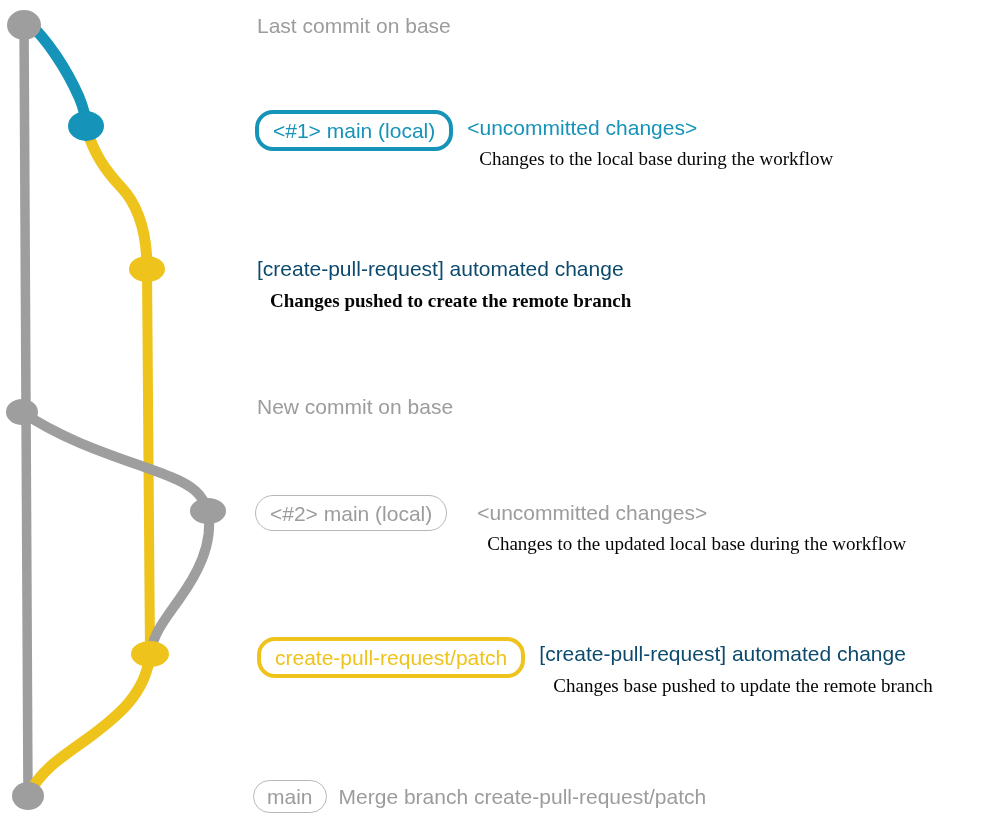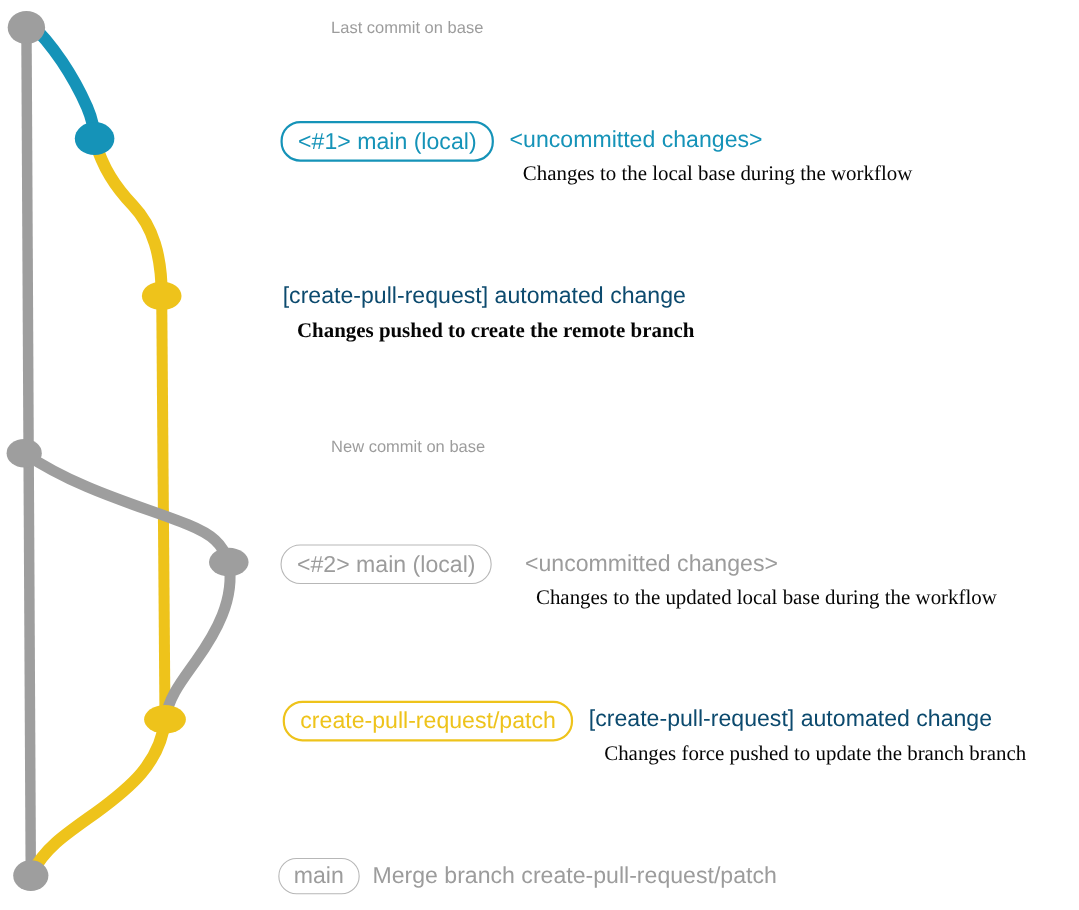--- a/index.html
+++ b/index.html
@@ -5,28 +5,28 @@
   html,body{margin:0;padding:0;background:#ffffff;}
   .stage{
     position:relative;
     width:981px;height:827px;
     background:#ffffff;
     overflow:hidden;
     font-family:"Liberation Sans",sans-serif;
   }
   .graph-svg{position:absolute;left:0;top:0;}
 
-  .note{position:absolute;color:#9c9c9c;font-size:15px;line-height:24px;margin-left:44px;}
+  .note{position:absolute;color:#9c9c9c;font-size:21px;line-height:24px;}
 
   .row{position:absolute;display:flex;align-items:flex-start;}
   .row .col{display:flex;flex-direction:column;}
 
   .badge{
     display:inline-block;
-    border:2px solid #ef4444;
+    border:4px solid #ef4444;
     border-radius:18px;
     padding:5px 14px;
     font-size:21px;
     line-height:23px;
     white-space:nowrap;
     background:#ffffff;
   }
   .badge.blue{border-color:#1593b8;color:#1593b8;}
   .badge.yellow{border-color:#eec31b;color:#eec31b;}
   .badge.gray{border-color:#b7b7b7;color:#9c9c9c;border-width:1.5px;padding:5.5px 14px;}
@@ -111,21 +111,21 @@
     <span class="col">
       <span class="title gray">&lt;uncommitted changes&gt;</span>
       <span class="caption">Changes to the updated local base during the workflow</span>
     </span>
   </div>
 
   <div class="row" id="row4">
     <span class="badge yellow">create-pull-request/patch</span>
     <span class="col">
       <span class="title yellow">[create-pull-request] automated change</span>
-      <span class="caption">Changes force pushed to update the branch branch</span>
+      <span class="caption">Changes base pushed to update the remote branch</span>
     </span>
   </div>
 
   <div class="row" id="row5">
     <span class="badge gray">main</span>
     <span class="title gray">Merge branch create-pull-request/patch</span>
   </div>
 
 </div>
 

